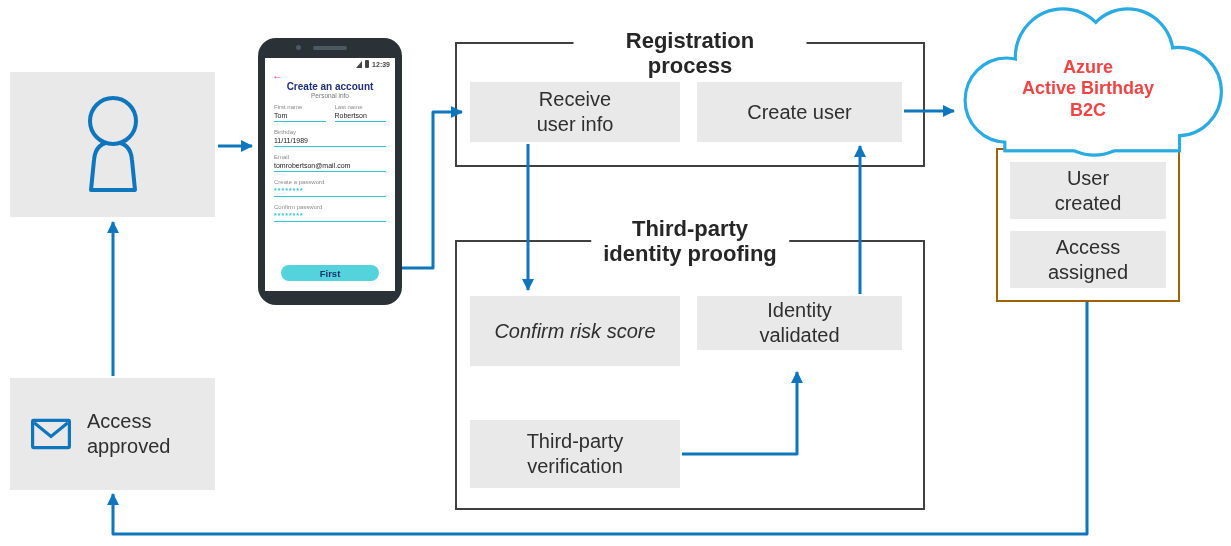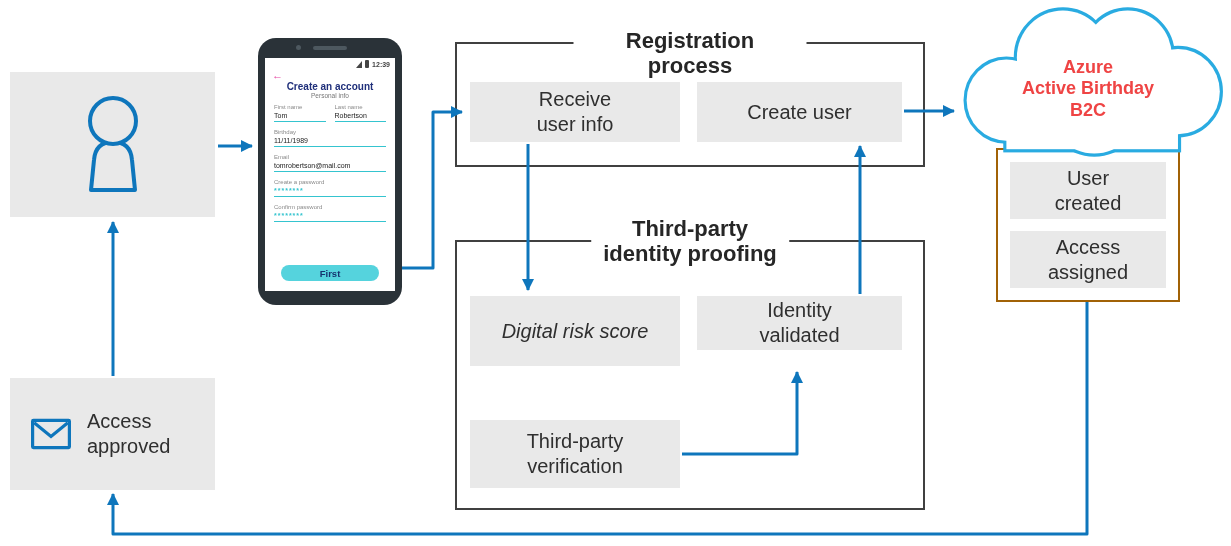--- a/index.html
+++ b/index.html
@@ -115,21 +115,21 @@
   <div class="gray-box" style="left:470px; top:82px; width:210px; height:60px;">
     <div class="box-label">Receive
 user info</div>
   </div>
 
   <div class="frame" style="left:455px; top:240px; width:470px; height:270px;">
     <div class="frame-title" style="top:-26px;">Third-party
 identity proofing</div>
   </div>
   <div class="gray-box" style="left:470px; top:296px; width:210px; height:70px;">
-    <div class="box-label italic">Digital risk score</div>
+    <div class="box-label italic">Confirm risk score</div>
   </div>
   <div class="gray-box" style="left:697px; top:296px; width:205px; height:54px;">
     <div class="box-label">Identity
 validated</div>
   </div>
   <div class="gray-box" style="left:470px; top:420px; width:210px; height:68px;">
     <div class="box-label">Third-party
 verification</div>
   </div>
 

